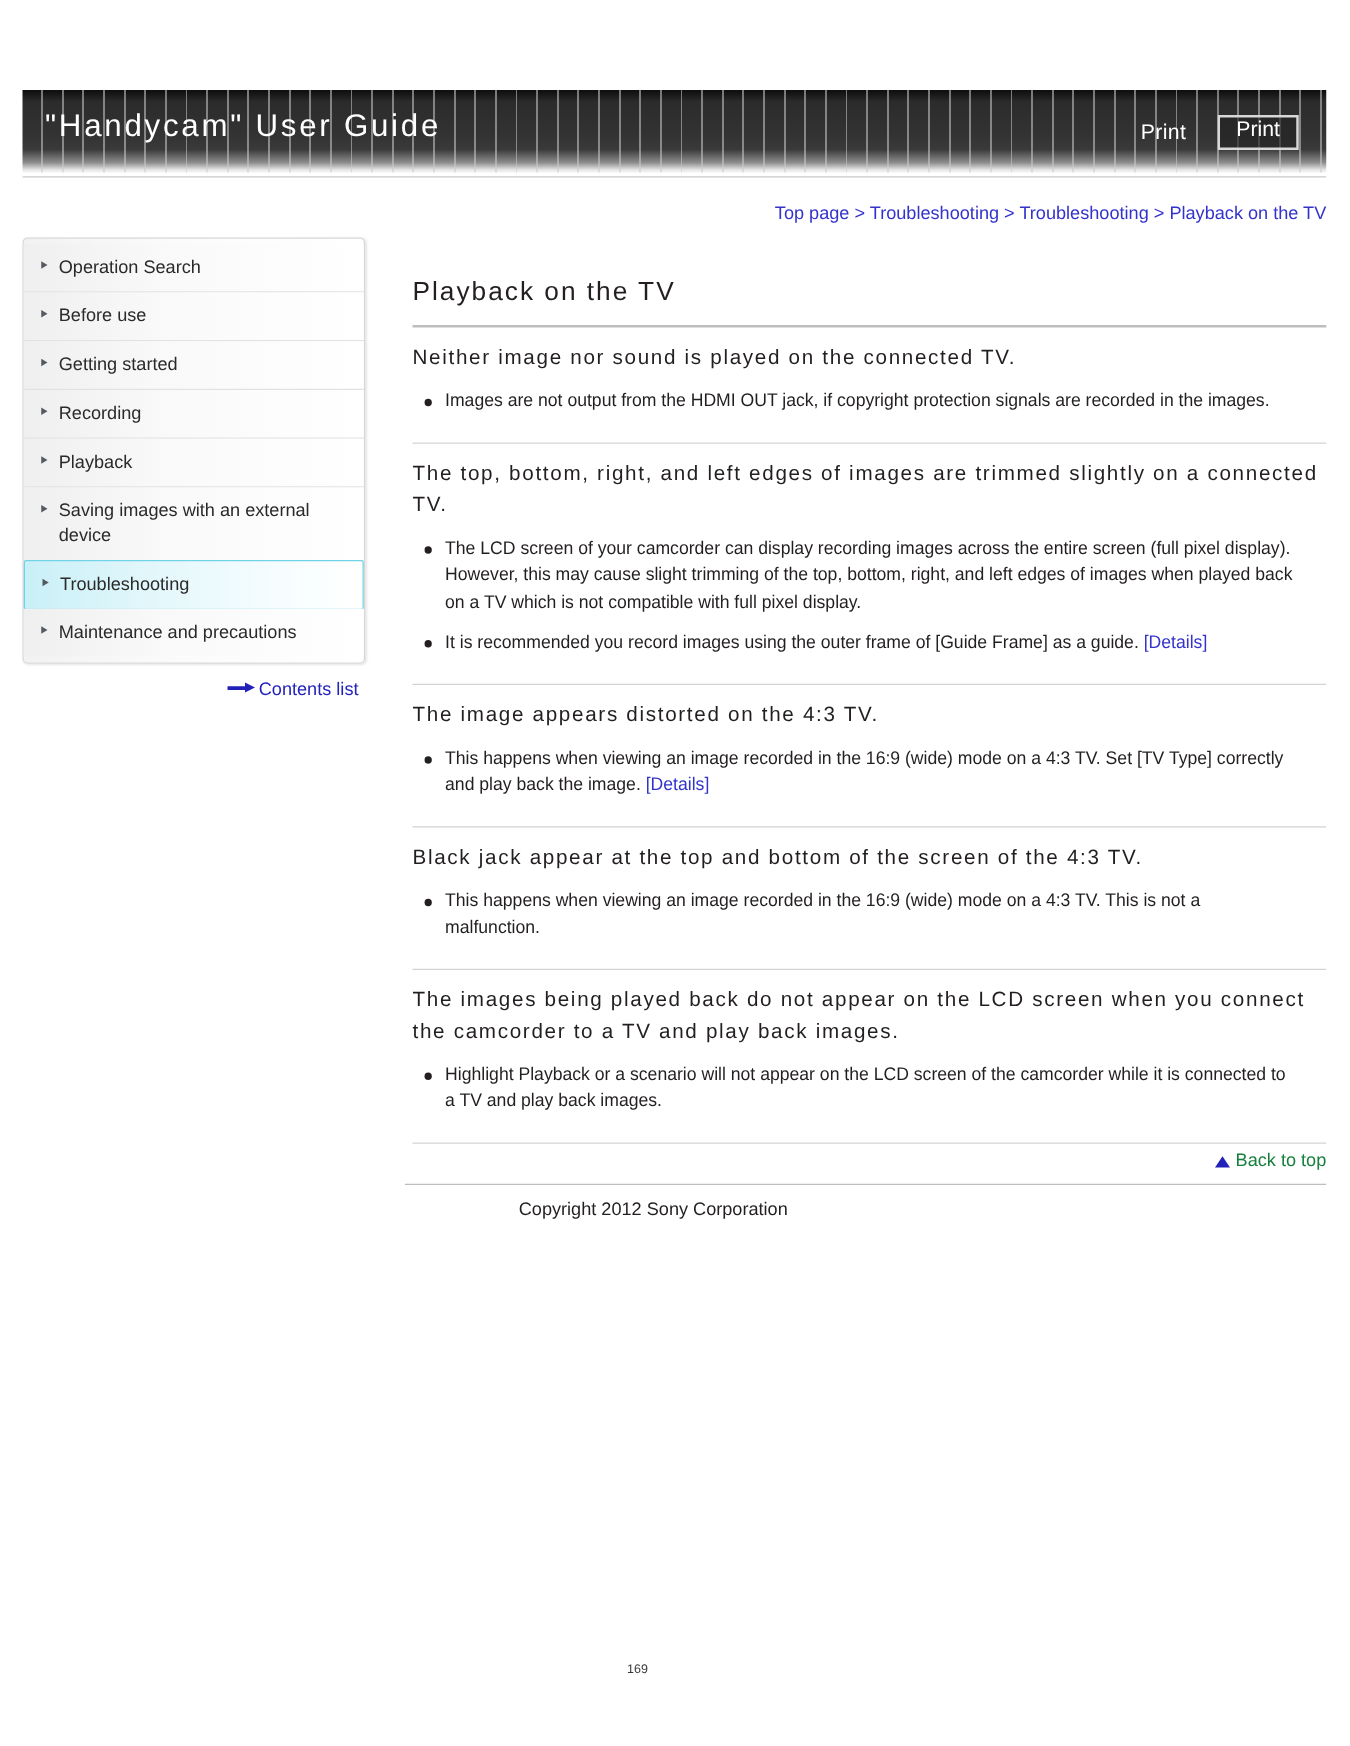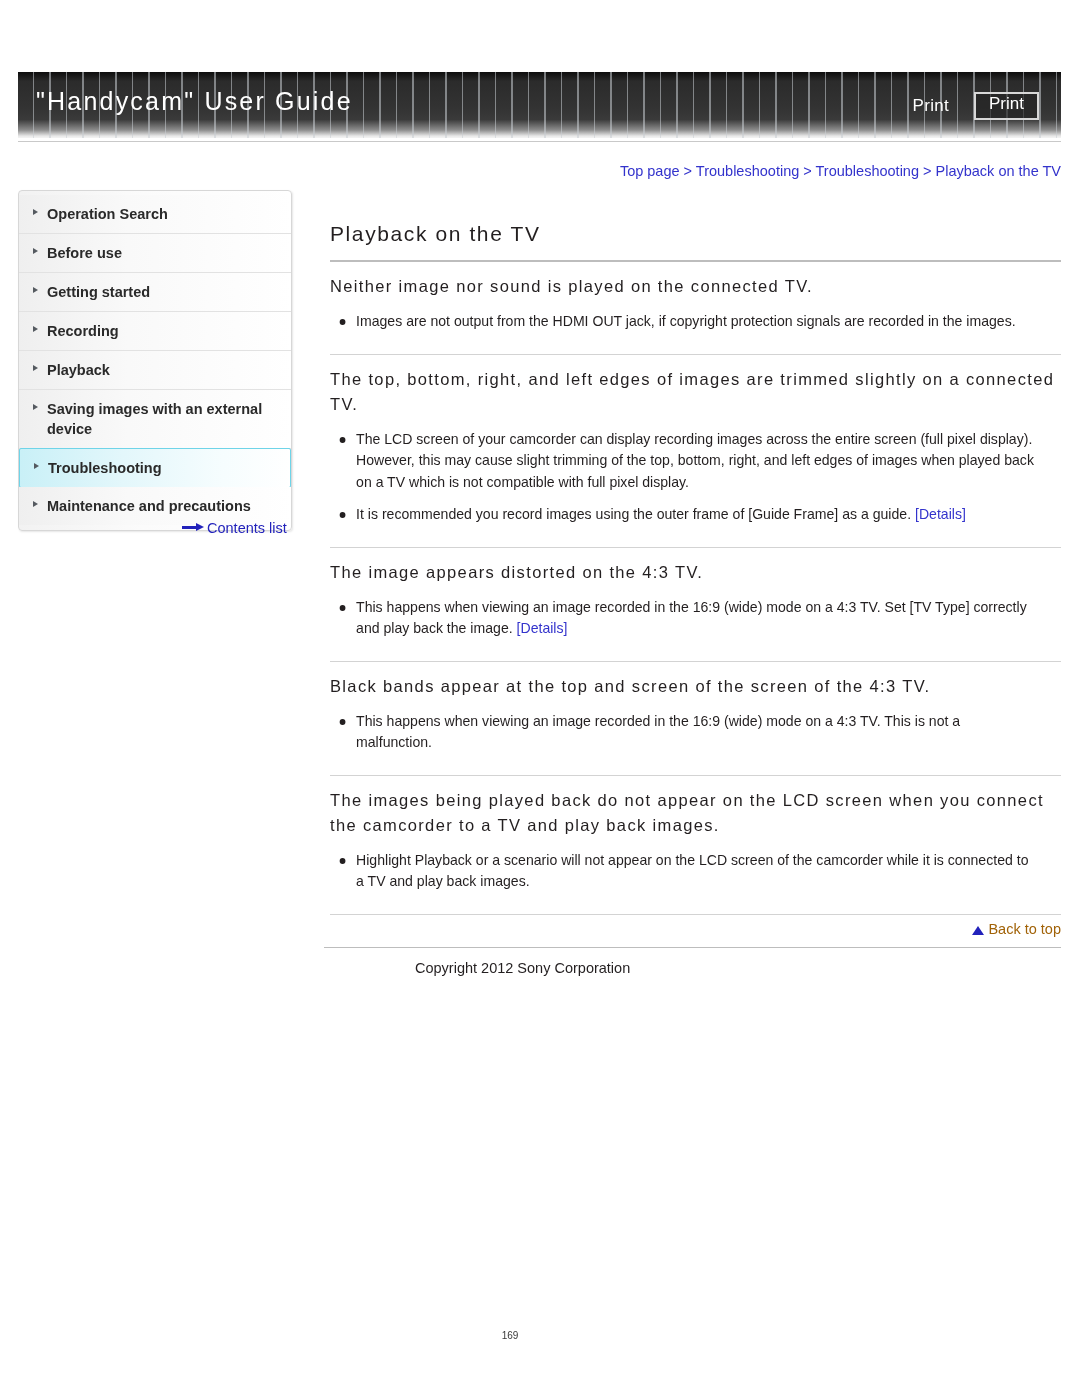--- a/index.html
+++ b/index.html
@@ -95,21 +95,20 @@
     position: absolute;
     left: 18px;
     top: 190px;
     width: 274px;
     background: linear-gradient(to right, #f2f2f2 0%, #fbfbfb 45%, #ffffff 100%);
     border: 1px solid #d7d7d7;
     border-radius: 4px;
     box-shadow: 1px 1px 2px rgba(0,0,0,0.10);
     padding: 4px 0 5px 0;
     box-sizing: border-box;
-    font-weight: bold;
   }
   .nav-item {
     position: relative;
     padding: 9px 10px 9px 28px;
     font-size: 14.5px;
     color: #2a2a2a;
     line-height: 20px;
     border-bottom: 1px solid #e2e2e2;
     background: linear-gradient(to right, #efefef 0%, #f9f9f9 40%, #ffffff 100%);
     cursor: pointer;
@@ -127,21 +126,21 @@
   .nav-item.selected {
     background: linear-gradient(to right, #c9f0f7 0%, #e3f7fb 38%, #f6fdfe 75%, #ffffff 100%);
     border: 1px solid #6fd4e8;
     border-radius: 2px;
     margin: -1px 0;
   }
 
   #contents-list {
     position: absolute;
     left: 182px;
-    top: 520px;
+    top: 544px;
     font-size: 14.5px;
     color: #2222bb;
     cursor: pointer;
     white-space: nowrap;
   }
   #contents-list .arrow-ico {
     display: inline-block;
     position: relative;
     width: 22px;
     height: 9px;
@@ -221,21 +220,21 @@
     background: #231f20;
   }
   .lnk { color: #3333cc; cursor: pointer; }
 
   
   #back-to-top {
     position: absolute;
     right: 0;
     top: 0;
     font-size: 14.5px;
-    color: #a16207;
+    color: #15803d;
     cursor: pointer;
     white-space: nowrap;
   }
   #back-to-top .up-tri {
     display: inline-block;
     width: 0; height: 0;
     border-bottom: 9px solid #2222bb;
     border-left: 6px solid transparent;
     border-right: 6px solid transparent;
     margin-right: 4px;
@@ -321,21 +320,21 @@
         <div class="hr-thin"></div>
       </div>
       <div class="section">
         <div class="sec-heading">The image appears distorted on the 4:3 TV.</div>
         <ul class="bullets">
           <li><span class="dot"></span><span>This happens when viewing an image recorded in the 16:9 (wide) mode on a 4:3 TV. Set [TV Type] correctly and play back the image.</span> <span class="lnk">[Details]</span></li>
         </ul>
         <div class="hr-thin"></div>
       </div>
       <div class="section">
-        <div class="sec-heading">Black bands appear at the top and screen of the screen of the 4:3 TV.</div>
+        <div class="sec-heading">Black jack appear at the top and bottom of the screen of the 4:3 TV.</div>
         <ul class="bullets">
           <li><span class="dot"></span><span>This happens when viewing an image recorded in the 16:9 (wide) mode on a 4:3 TV. This is not a malfunction.</span></li>
         </ul>
         <div class="hr-thin"></div>
       </div>
       <div class="section">
         <div class="sec-heading">The images being played back do not appear on the LCD screen when you connect the camcorder to a TV and play back images.</div>
         <ul class="bullets">
           <li><span class="dot"></span><span>Highlight Playback or a scenario will not appear on the LCD screen of the camcorder while it is connected to a TV and play back images.</span></li>
         </ul>

